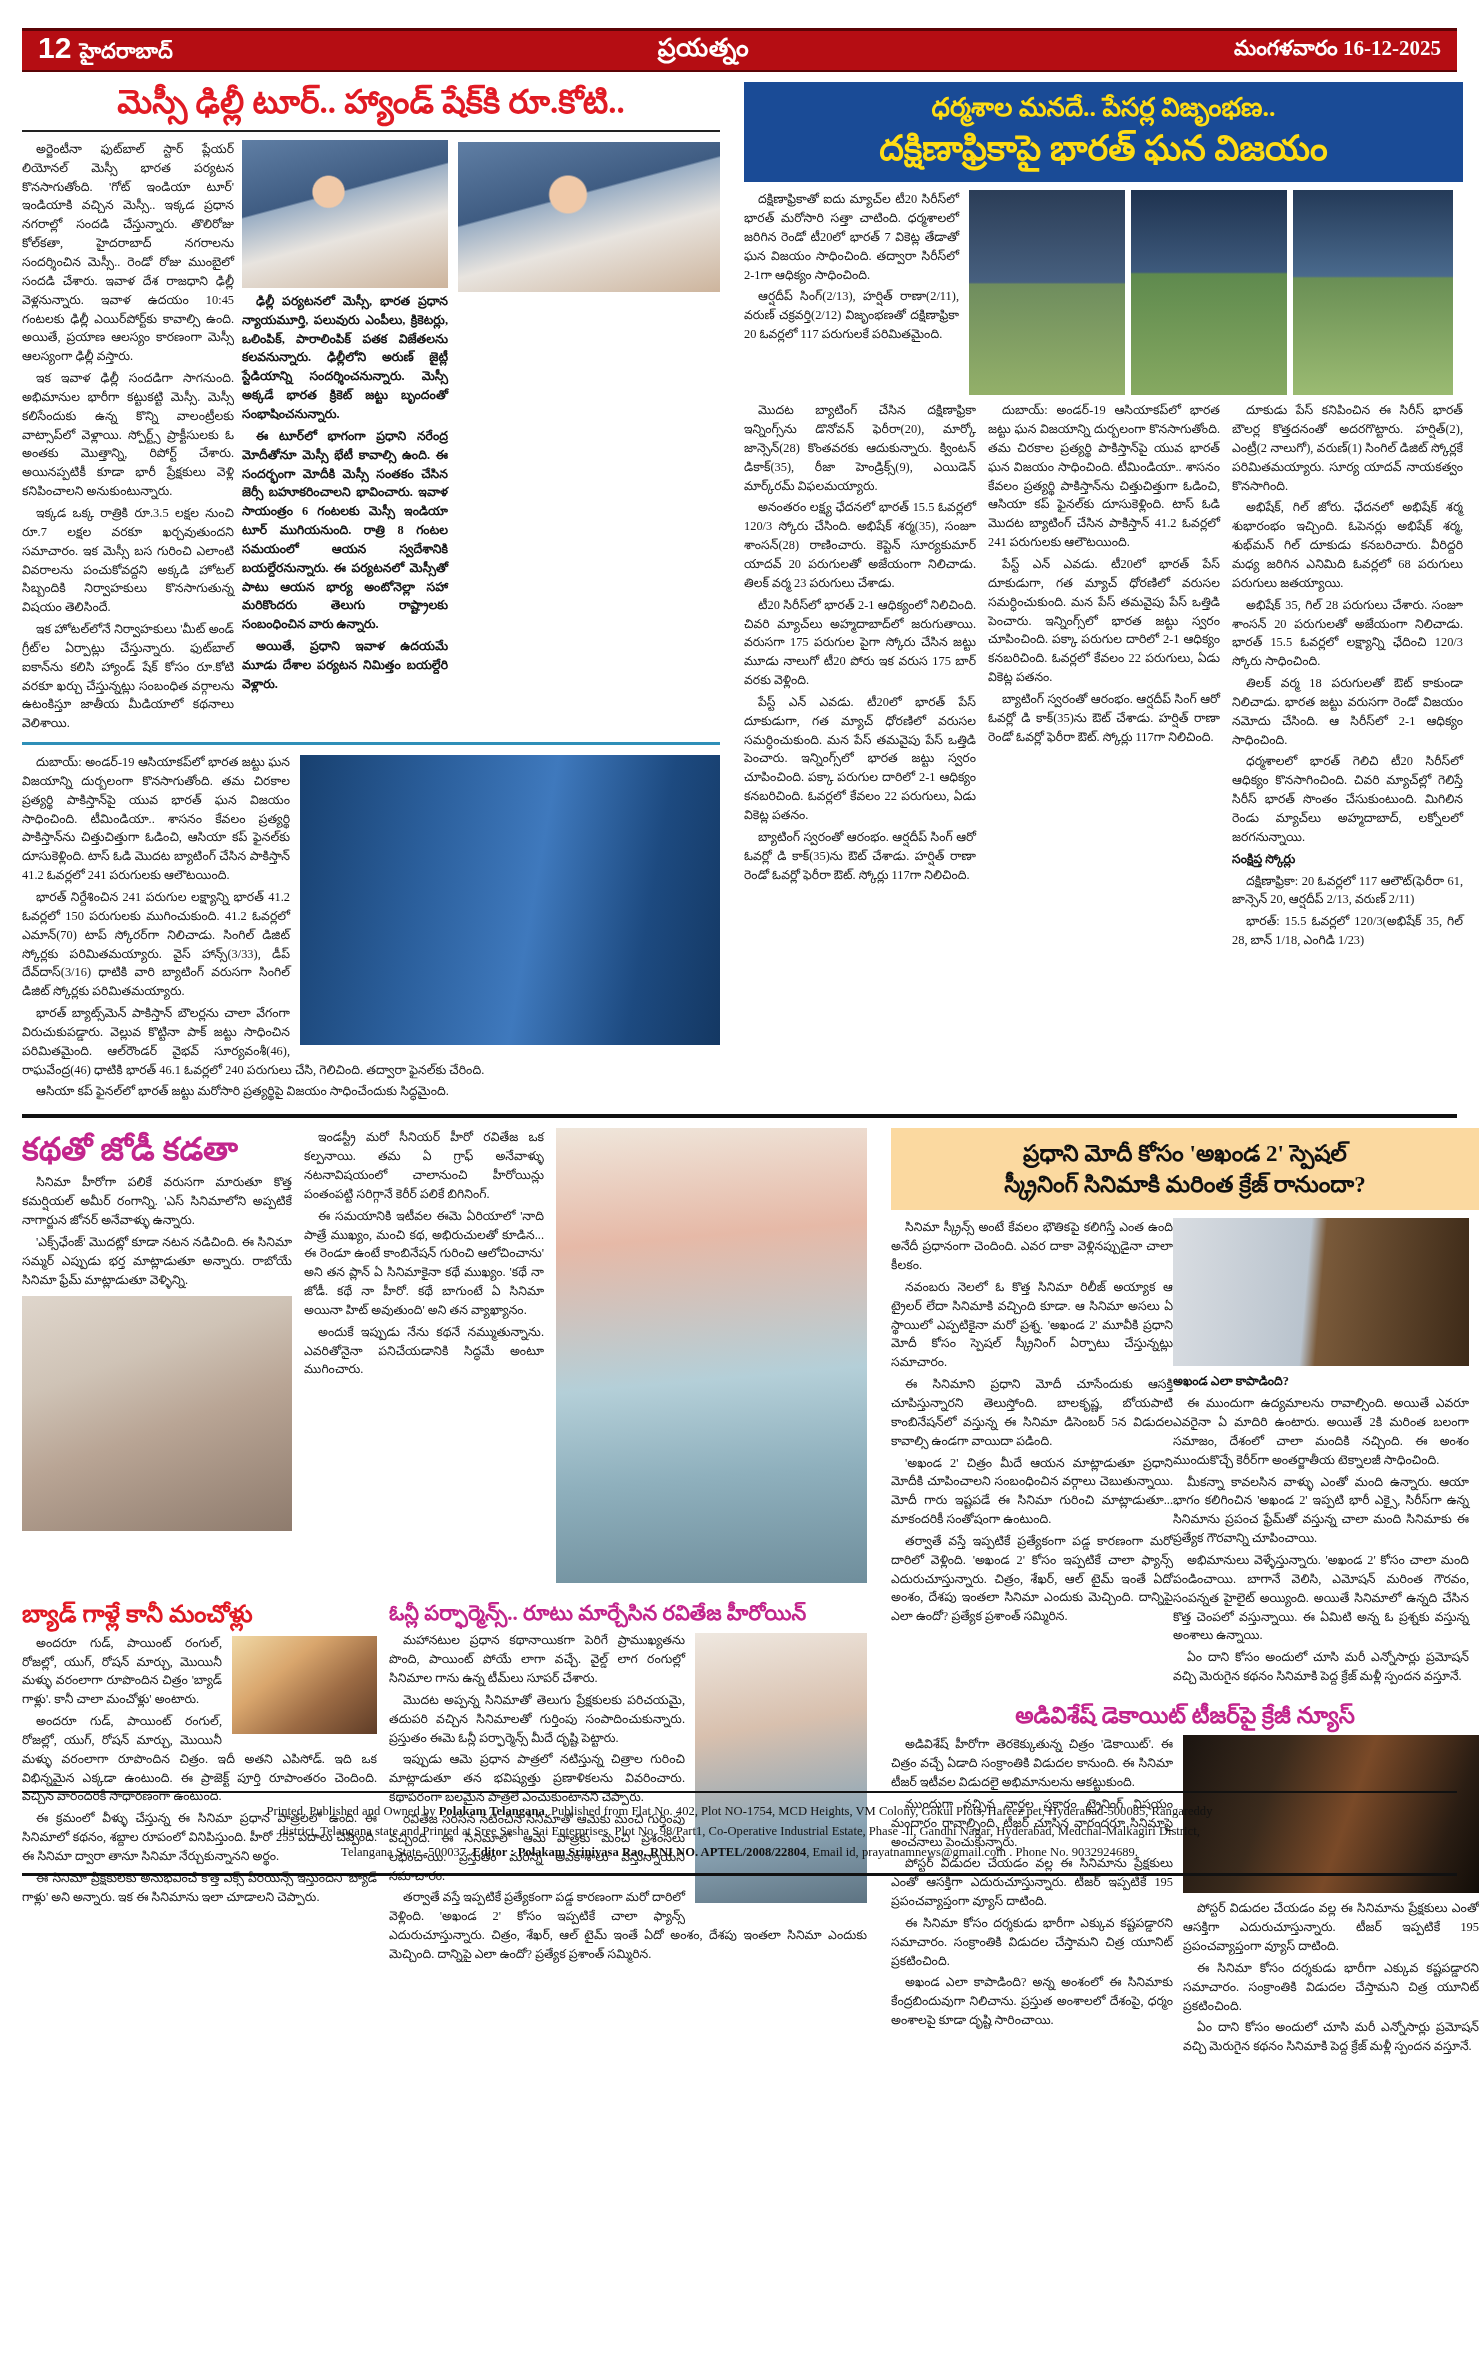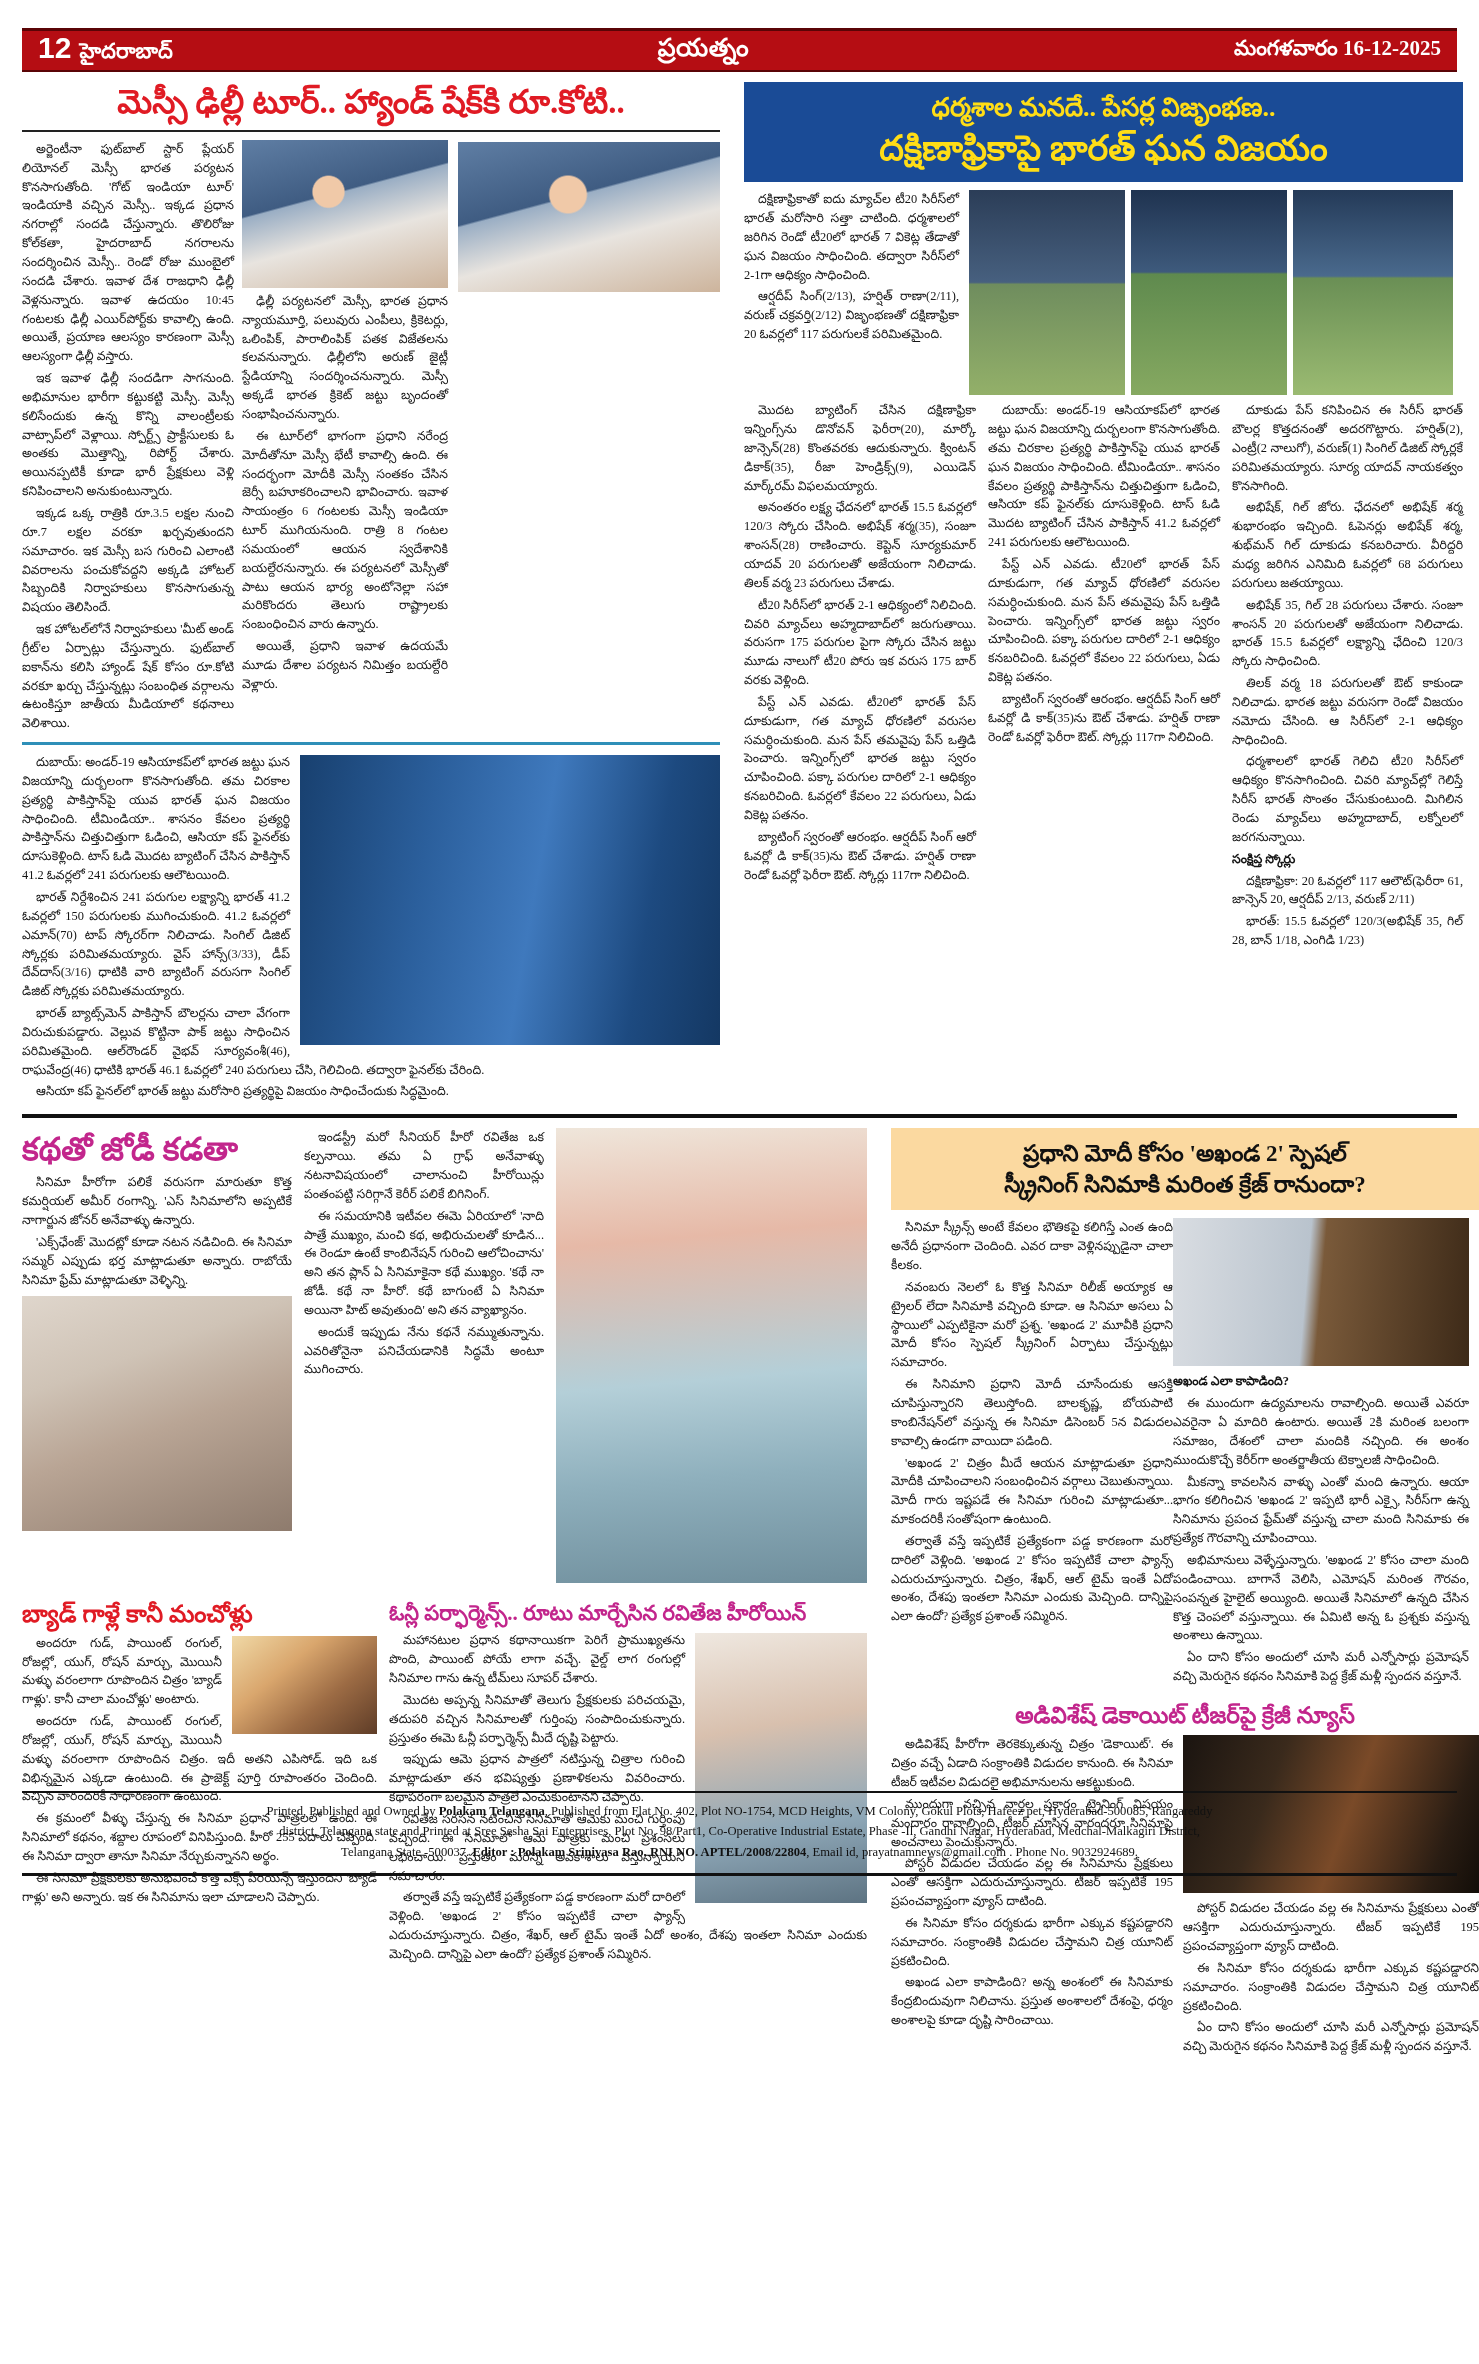--- a/index.html
+++ b/index.html
@@ -160,21 +160,21 @@
       <div class="flowbox">
         <div class="photo ph-messi float-r" style="width:262px;height:150px;"></div>
 
         <div style="display:flex; gap:8px;">
           <div class="body-col" style="width:350px;">
             <p>అర్జెంటీనా ఫుట్‌బాల్ స్టార్ ప్లేయర్ లియోనల్ మెస్సీ భారత పర్యటన కొనసాగుతోంది. 'గోట్ ఇండియా టూర్' ఇండియాకి వచ్చిన మెస్సీ.. ఇక్కడ ప్రధాన నగరాల్లో సందడి చేస్తున్నారు. తొలిరోజు కోల్‌కతా, హైదరాబాద్ నగరాలను సందర్శించిన మెస్సీ.. రెండో రోజు ముంబైలో సందడి చేశారు. ఇవాళ దేశ రాజధాని ఢిల్లీ వెళ్లనున్నారు. ఇవాళ ఉదయం 10:45 గంటలకు ఢిల్లీ ఎయిర్‌పోర్ట్‌కు కావాల్సి ఉంది. అయితే, ప్రయాణ ఆలస్యం కారణంగా మెస్సీ ఆలస్యంగా ఢిల్లీ వస్తారు.</p>
             <p>ఇక ఇవాళ ఢిల్లీ సందడిగా సాగనుంది. అభిమానుల భారీగా కట్టుకట్టి మెస్సీ. మెస్సీ కలిసేందుకు ఉన్న కొన్ని వాలంట్రీలకు వాట్సాప్‌లో వెళ్లాయి. స్పోర్ట్స్ ప్రాక్టీసులకు ఓ అంతకు మొత్తాన్ని, రిపోర్ట్ చేశారు. అయినప్పటికీ కూడా భారీ ప్రేక్షకులు వెళ్లి కనిపించాలని అనుకుంటున్నారు.</p>
             <p>ఇక్కడ ఒక్క రాత్రికి రూ.3.5 లక్షల నుంచి రూ.7 లక్షల వరకూ ఖర్చవుతుందని సమాచారం. ఇక మెస్సీ బస గురించి ఎలాంటి వివరాలను పంచుకోవద్దని అక్కడి హోటల్ సిబ్బందికి నిర్వాహకులు కొనసాగుతున్న విషయం తెలిసిందే.</p>
             <p>ఇక హోటల్‌లోనే నిర్వాహకులు 'మీట్ అండ్ గ్రీట్‌'ల ఏర్పాట్లు చేస్తున్నారు. ఫుట్‌బాల్ ఐకాన్‌ను కలిసి హ్యాండ్ షేక్ కోసం రూ.కోటి వరకూ ఖర్చు చేస్తున్నట్లు సంబంధిత వర్గాలను ఉటంకిస్తూ జాతీయ మీడియాలో కథనాలు వెలిశాయి.</p>
           </div>
-          <div style="width:340px;">
+          <div style="width:340px;font-weight:bold;">
             <div class="photo ph-messi" style="width:100%;height:148px;margin-bottom:4px;"></div>
             <div class="body-col">
               <p>ఢిల్లీ పర్యటనలో మెస్సీ, భారత ప్రధాన న్యాయమూర్తి, పలువురు ఎంపీలు, క్రికెటర్లు, ఒలింపిక్, పారాలింపిక్ పతక విజేతలను కలవనున్నారు. ఢిల్లీలోని అరుణ్ జైట్లీ స్టేడియాన్ని సందర్శించనున్నారు. మెస్సీ అక్కడే భారత క్రికెట్ జట్టు బృందంతో సంభాషించనున్నారు.</p>
               <p>ఈ టూర్‌లో భాగంగా ప్రధాని నరేంద్ర మోదీతోనూ మెస్సీ భేటీ కావాల్సి ఉంది. ఈ సందర్భంగా మోదీకి మెస్సీ సంతకం చేసిన జెర్సీ బహూకరించాలని భావించారు. ఇవాళ సాయంత్రం 6 గంటలకు మెస్సీ ఇండియా టూర్ ముగియనుంది. రాత్రి 8 గంటల సమయంలో ఆయన స్వదేశానికి బయల్దేరనున్నారు. ఈ పర్యటనలో మెస్సీతో పాటు ఆయన భార్య అంటోనెల్లా సహా మరికొందరు తెలుగు రాష్ట్రాలకు సంబంధించిన వారు ఉన్నారు.</p>
               <p>అయితే, ప్రధాని ఇవాళ ఉదయమే మూడు దేశాల పర్యటన నిమిత్తం బయల్దేరి వెళ్లారు.</p>
             </div>
           </div>
         </div>
       </div>
 

